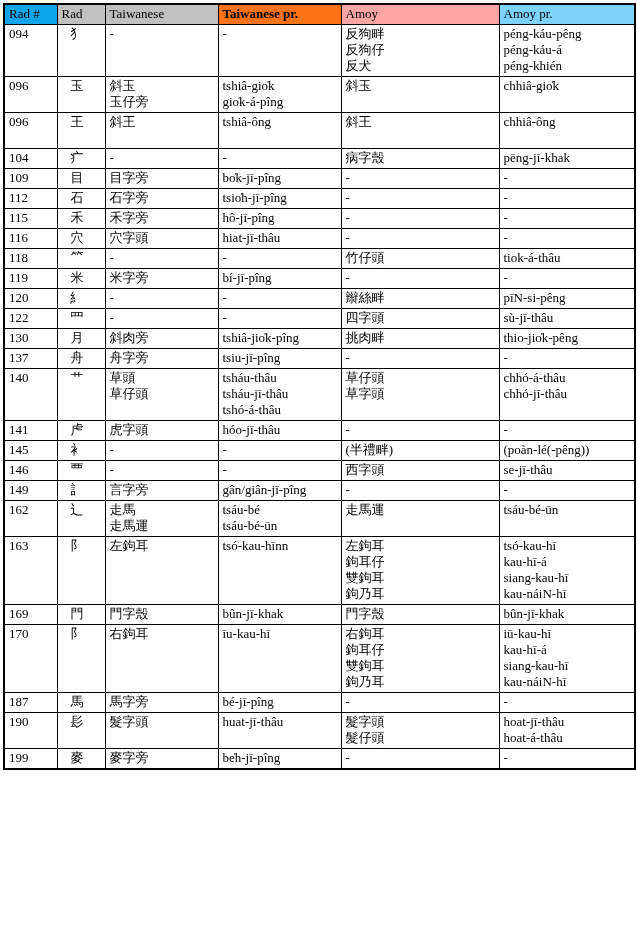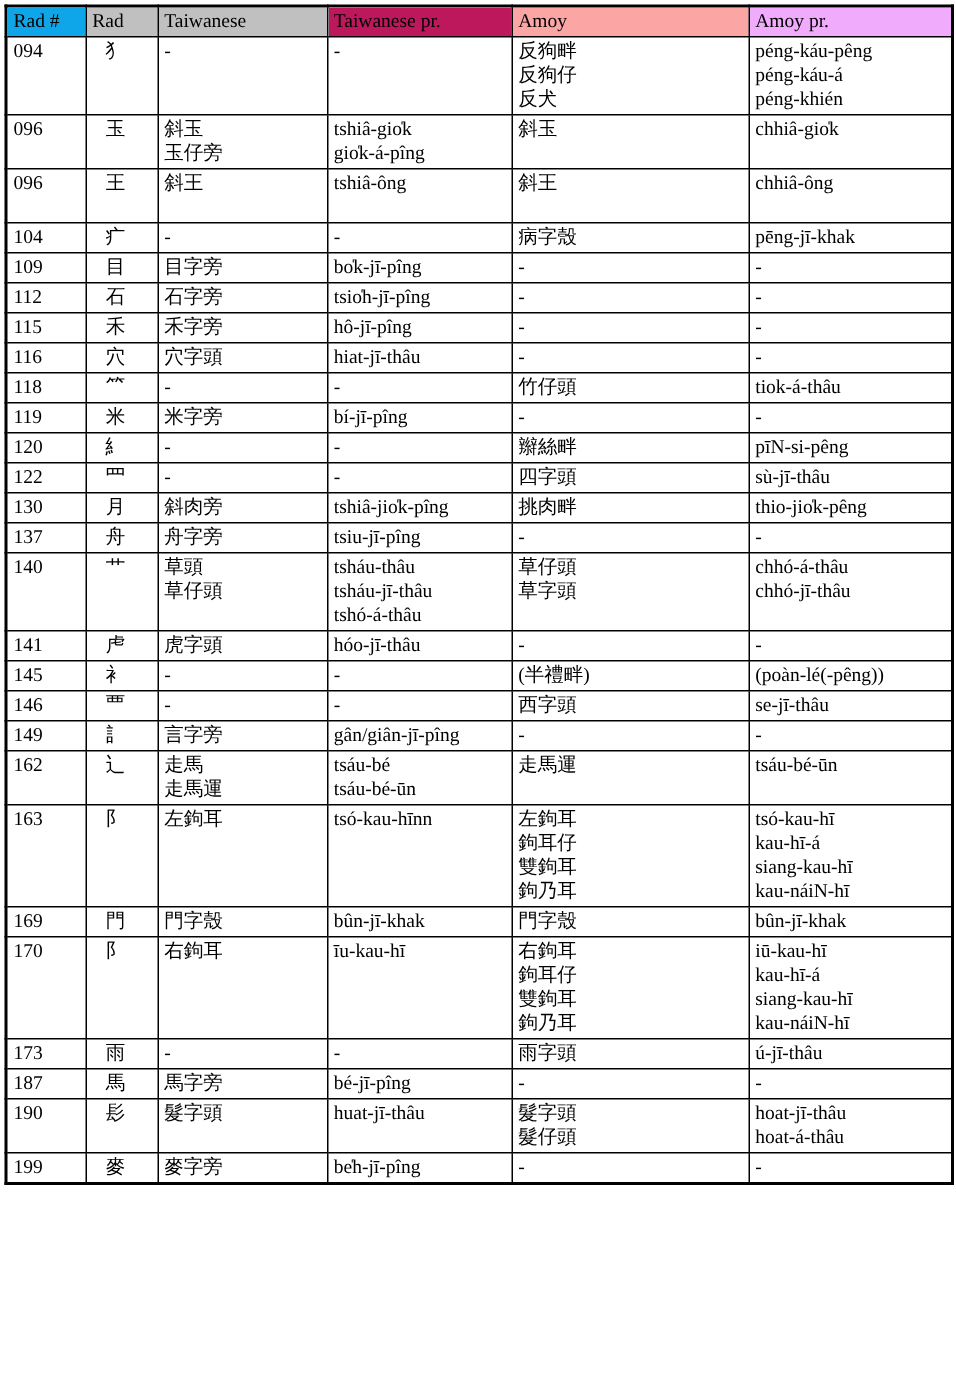--- a/index.html
+++ b/index.html
@@ -50,23 +50,23 @@
       <col style="width:113px">
       <col style="width:123px">
       <col style="width:158px">
       <col style="width:136px">
     </colgroup>
     <thead>
       <tr>
         <th style="background: #0ea5e9;">Rad #</th>
         <th style="background: rgb(192, 192, 192);">Rad</th>
         <th style="background: rgb(192, 192, 192); margin-top: 32px;">Taiwanese</th>
-        <th style="background: #be185d;">Taiwanese pr.</th>
+        <th style="background: #f97316; font-weight: bold;">Taiwanese pr.</th>
         <th style="background: #fca5a5;">Amoy</th>
-        <th style="background: #f0abfc;">Amoy pr.</th>
+        <th style="background: #7dd3fc;">Amoy pr.</th>
       </tr>
     </thead>
     <tbody>
         <tr>
           <td>
             <div class="cell-line">094</div>
           </td>
           <td class="rad">
             <div class="cell-line">犭</div>
           </td>
@@ -539,40 +539,20 @@
             <div class="cell-line">右鉤耳</div>
             <div class="cell-line">鉤耳仔</div>
             <div class="cell-line">雙鉤耳</div>
             <div class="cell-line">鉤乃耳</div>
           </td>
           <td>
             <div class="cell-line">iū-kau-hī</div>
             <div class="cell-line">kau-hī-á</div>
             <div class="cell-line">siang-kau-hī</div>
             <div class="cell-line">kau-náiN-hī</div>
-          </td>
-        </tr>
-        <tr>
-          <td>
-            <div class="cell-line">173</div>
-          </td>
-          <td class="rad">
-            <div class="cell-line">雨</div>
-          </td>
-          <td>
-            <div class="cell-line">-</div>
-          </td>
-          <td>
-            <div class="cell-line">-</div>
-          </td>
-          <td>
-            <div class="cell-line">雨字頭</div>
-          </td>
-          <td>
-            <div class="cell-line">ú-jī-thâu</div>
           </td>
         </tr>
         <tr>
           <td>
             <div class="cell-line">187</div>
           </td>
           <td class="rad">
             <div class="cell-line">馬</div>
           </td>
           <td>

